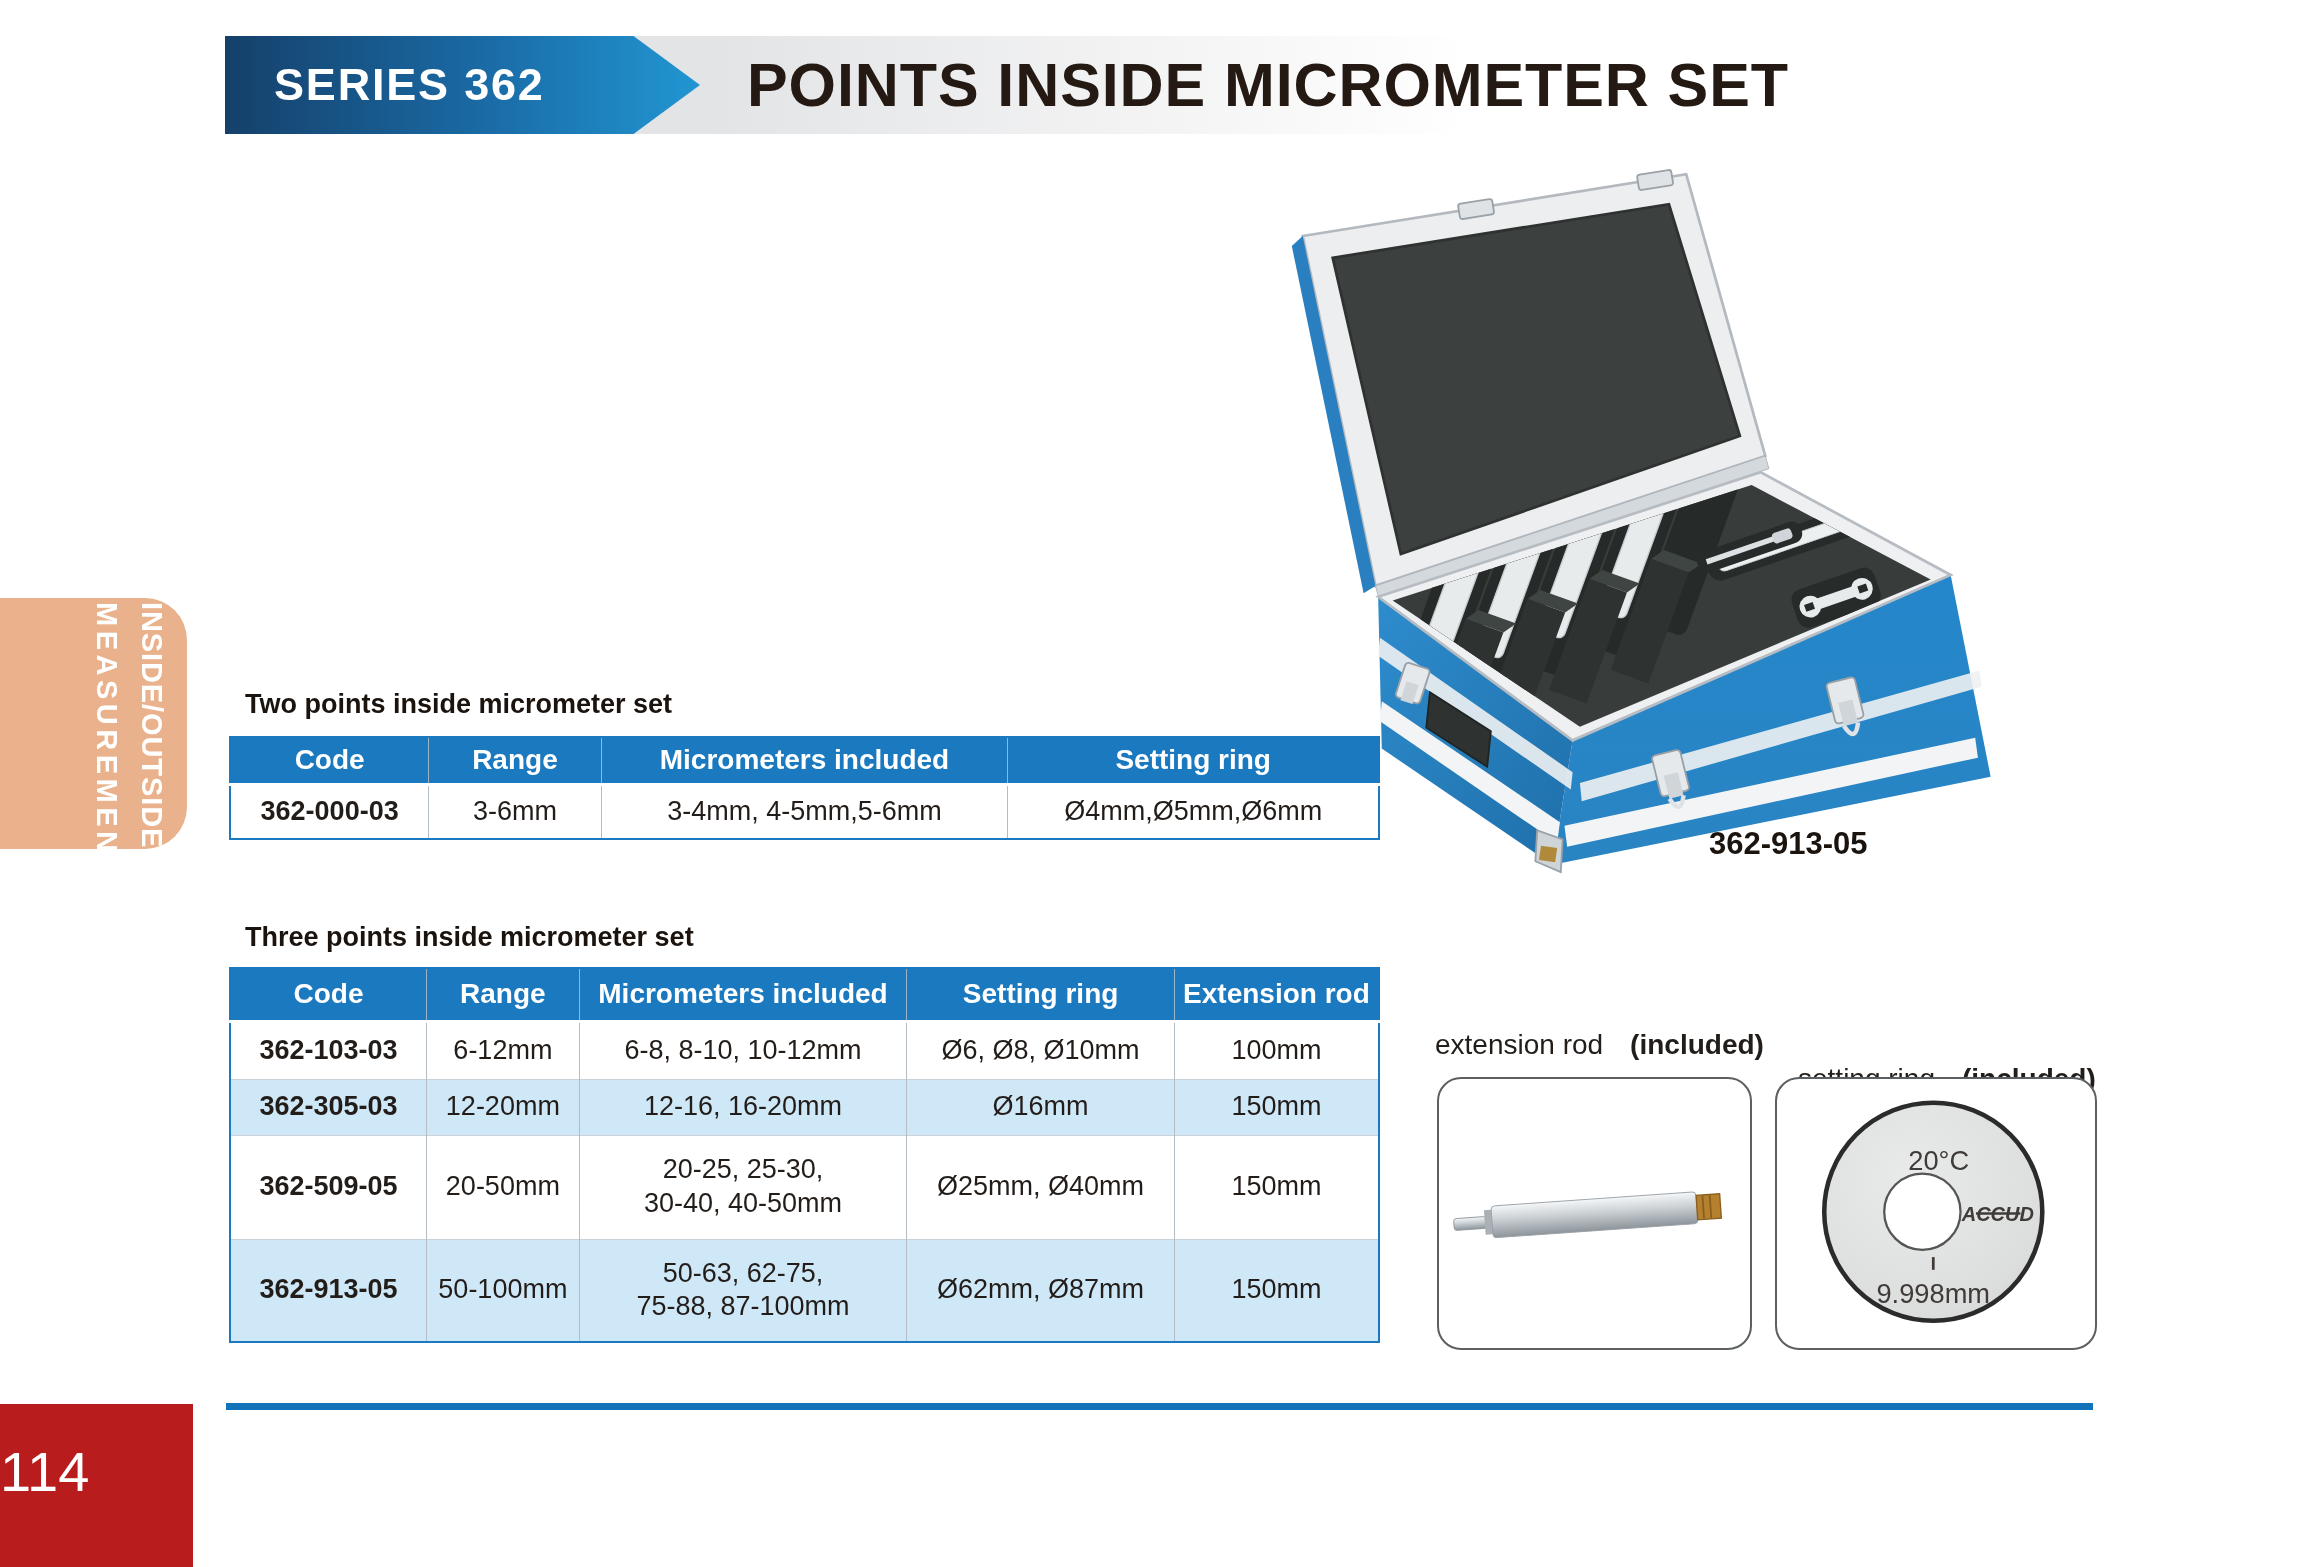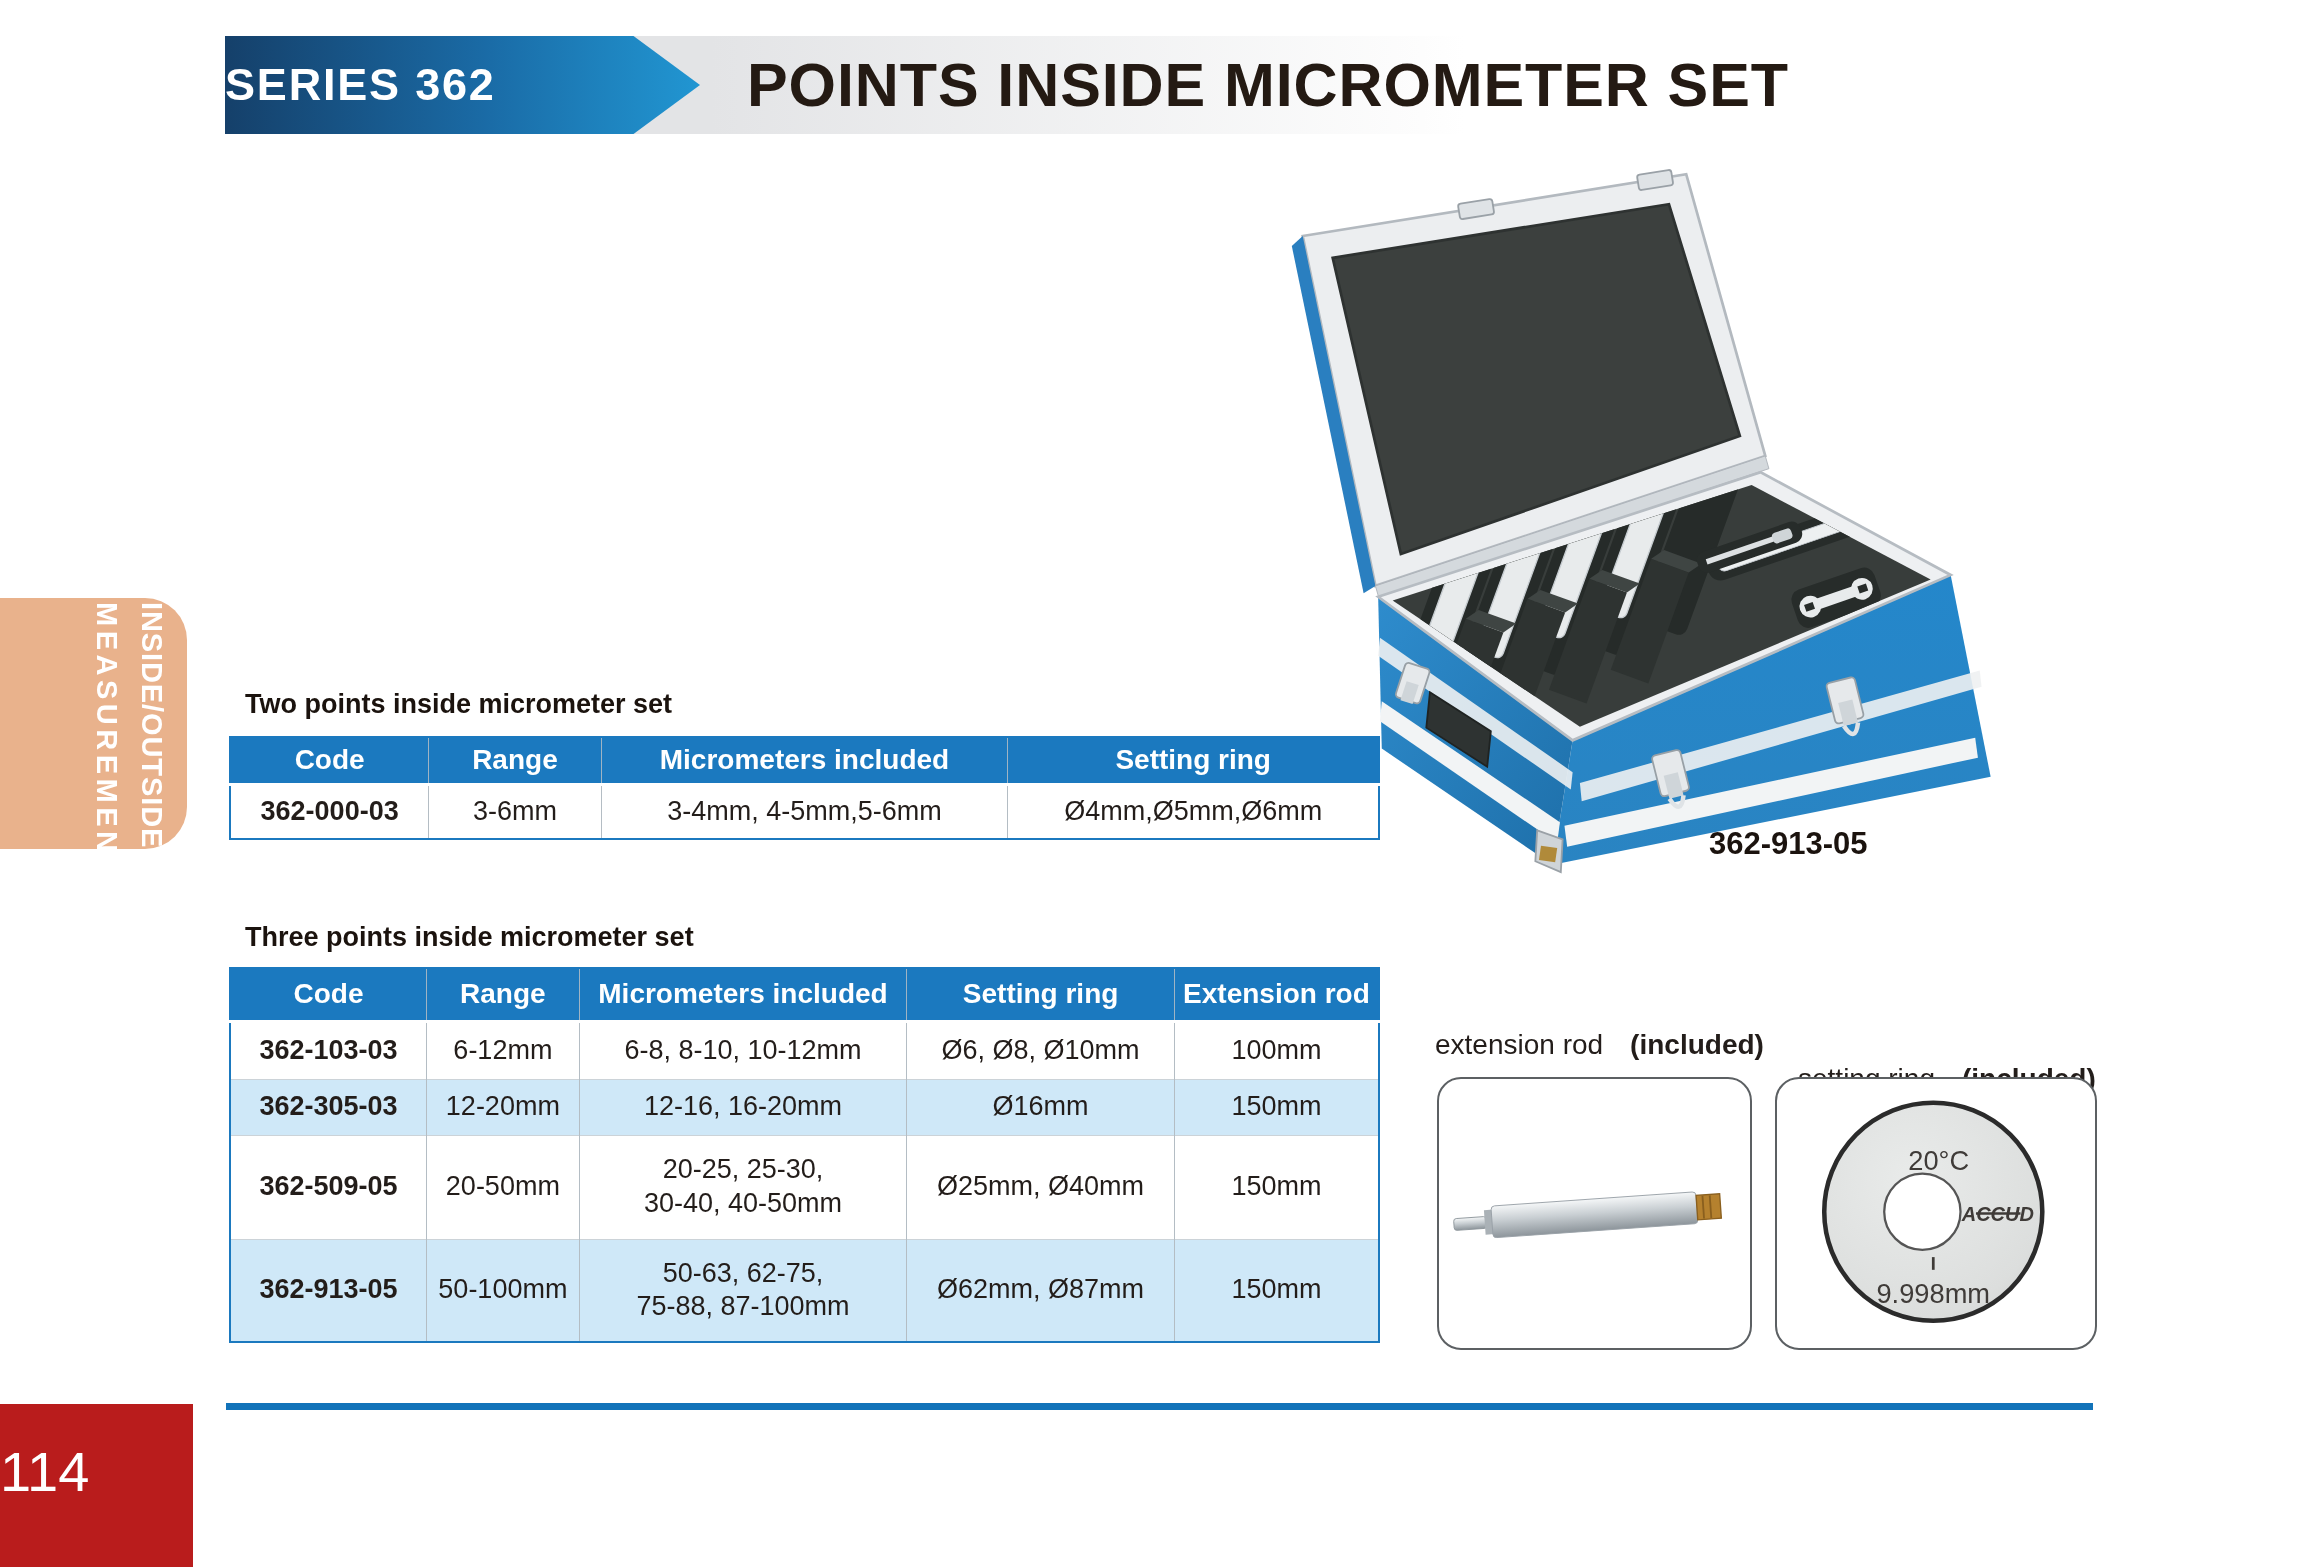--- a/index.html
+++ b/index.html
@@ -6,21 +6,21 @@
   #page{position:relative;width:2319px;height:1567px;background:#ffffff;overflow:hidden;
         font-family:"Liberation Sans",sans-serif;color:#231d1a;}
 
   
   .gray-band{position:absolute;left:418px;top:36px;width:1046px;height:98px;
              background:linear-gradient(90deg,#e3e4e6 0%,#e3e4e6 28%,#fdfdfd 96%,#fff 100%);}
   .banner{position:absolute;left:225px;top:36px;width:475px;height:98px;
           background:linear-gradient(90deg,#15406a 0%,#1a6ba6 55%,#2196d2 100%);
           clip-path:polygon(0 0,86% 0,100% 50%,86% 100%,0 100%);
           display:flex;align-items:center;}
-  .series{color:#fff;font-weight:bold;font-size:45px;letter-spacing:1.8px;white-space:nowrap;}
+  .series{color:#fff;font-weight:bold;font-size:45px;letter-spacing:1.8px;padding-left:49px;white-space:nowrap;}
   .page-title{position:absolute;left:747px;top:36px;height:98px;display:flex;align-items:center;
               font-size:61px;font-weight:bold;color:#241a13;letter-spacing:0.9px;white-space:nowrap;}
 
   
   .side-tab{position:absolute;left:0;top:598px;width:187px;height:251px;background:#e9b28c;
             border-radius:0 42px 42px 0;}
   .side-tab .vtext{position:absolute;right:12.7px;top:3.6px;bottom:3.6px;
                    writing-mode:vertical-rl;color:#fff;font-weight:bold;font-size:29px;line-height:1.55;}
   .side-tab .vtext span{display:block;letter-spacing:0.9px;}
   .side-tab .vtext span:nth-child(2){letter-spacing:4.5px;}

